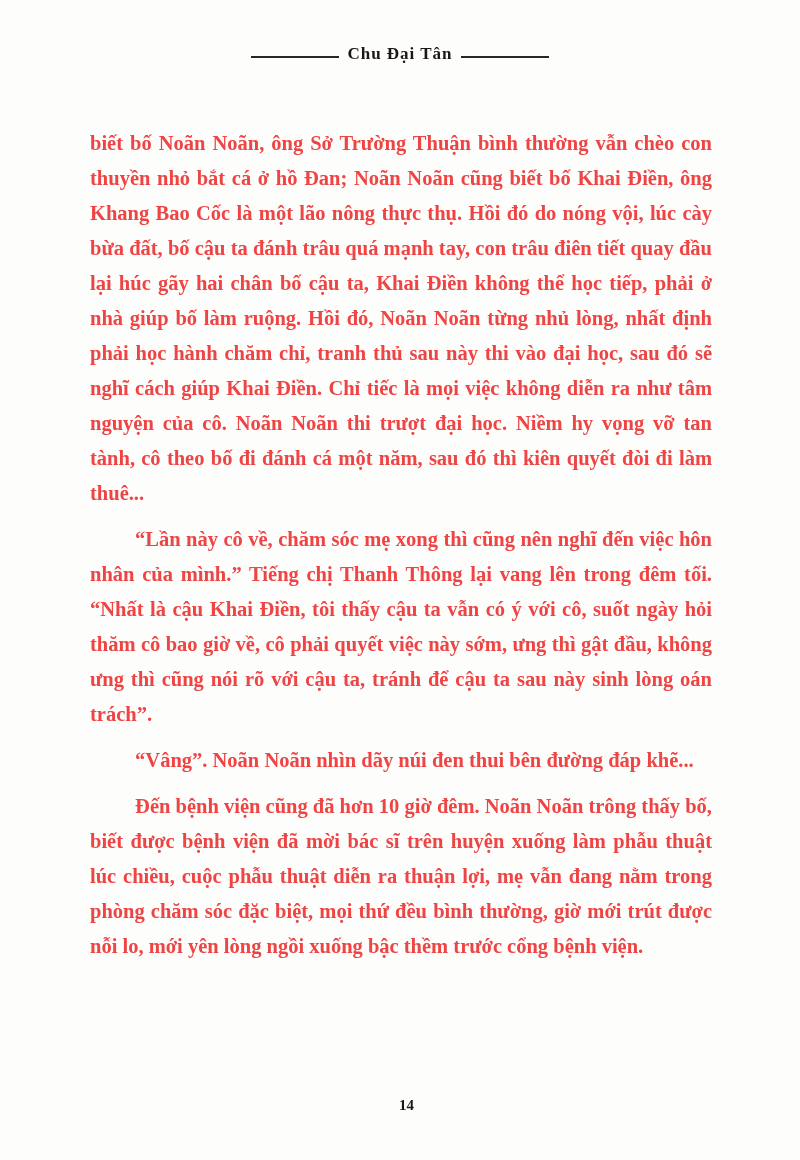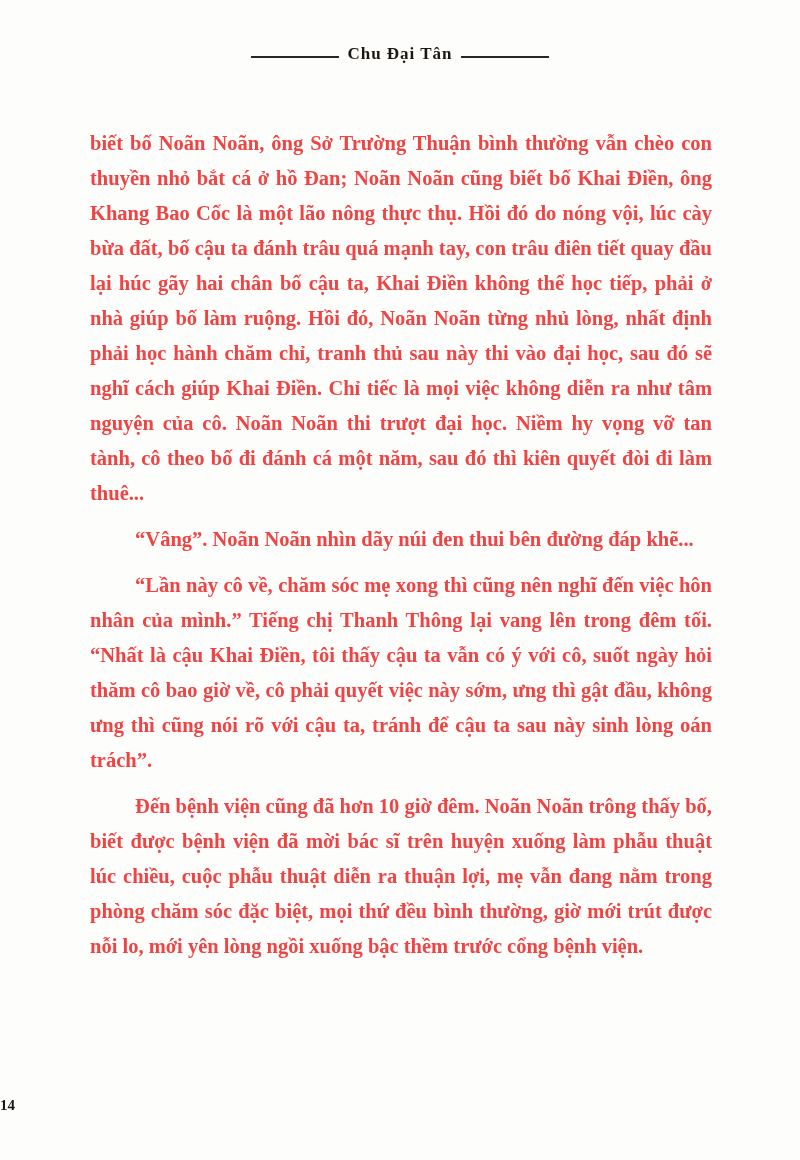--- a/index.html
+++ b/index.html
@@ -70,39 +70,40 @@
   .body-text p.indent {
     text-indent: 2.2em;
   }
 
   
   .folio {
     position: absolute;
     bottom: 46px;
     left: 0;
     width: 100%;
-    text-align: left;
+    text-align: center;
     font-size: 15px;
     font-weight: bold;
     color: #1c1712;
+    padding-left: 13px;
   }
 </style>
 </head>
 <body>
 
 <div class="page">
 
   <div class="running-head">
     <span class="rule"></span>
     <span class="head-title">Chu Đại Tân</span>
     <span class="rule"></span>
   </div>
 
   <div class="body-text">
     <p>biết bố Noãn Noãn, ông Sở Trường Thuận bình thường vẫn chèo con thuyền nhỏ bắt cá ở hồ Đan; Noãn Noãn cũng biết bố Khai Điền, ông Khang Bao Cốc là một lão nông thực thụ. Hồi đó do nóng vội, lúc cày bừa đất, bố cậu ta đánh trâu quá mạnh tay, con trâu điên tiết quay đầu lại húc gãy hai chân bố cậu ta, Khai Điền không thể học tiếp, phải ở nhà giúp bố làm ruộng. Hồi đó, Noãn Noãn từng nhủ lòng, nhất định phải học hành chăm chỉ, tranh thủ sau này thi vào đại học, sau đó sẽ nghĩ cách giúp Khai Điền. Chỉ tiếc là mọi việc không diễn ra như tâm nguyện của cô. Noãn Noãn thi trượt đại học. Niềm hy vọng vỡ tan tành, cô theo bố đi đánh cá một năm, sau đó thì kiên quyết đòi đi làm thuê...</p>
+    <p class="indent">“Lần này cô về, chăm sóc mẹ xong thì cũng nên nghĩ đến việc hôn nhân của mình.” Tiếng chị Thanh Thông lại vang lên trong đêm tối. “Nhất là cậu Khai Điền, tôi thấy cậu ta vẫn có ý với cô, suốt ngày hỏi thăm cô bao giờ về, cô phải quyết việc này sớm, ưng thì gật đầu, không ưng thì cũng nói rõ với cậu ta, tránh để cậu ta sau này sinh lòng oán trách”.</p>
     <p class="indent">“Vâng”. Noãn Noãn nhìn dãy núi đen thui bên đường đáp khẽ...</p>
-    <p class="indent">“Lần này cô về, chăm sóc mẹ xong thì cũng nên nghĩ đến việc hôn nhân của mình.” Tiếng chị Thanh Thông lại vang lên trong đêm tối. “Nhất là cậu Khai Điền, tôi thấy cậu ta vẫn có ý với cô, suốt ngày hỏi thăm cô bao giờ về, cô phải quyết việc này sớm, ưng thì gật đầu, không ưng thì cũng nói rõ với cậu ta, tránh để cậu ta sau này sinh lòng oán trách”.</p>
     <p class="indent">Đến bệnh viện cũng đã hơn 10 giờ đêm. Noãn Noãn trông thấy bố, biết được bệnh viện đã mời bác sĩ trên huyện xuống làm phẫu thuật lúc chiều, cuộc phẫu thuật diễn ra thuận lợi, mẹ vẫn đang nằm trong phòng chăm sóc đặc biệt, mọi thứ đều bình thường, giờ mới trút được nỗi lo, mới yên lòng ngồi xuống bậc thềm trước cổng bệnh viện.</p>
   </div>
 
   <div class="folio">14</div>
 
 </div>
 
 </body></html>

